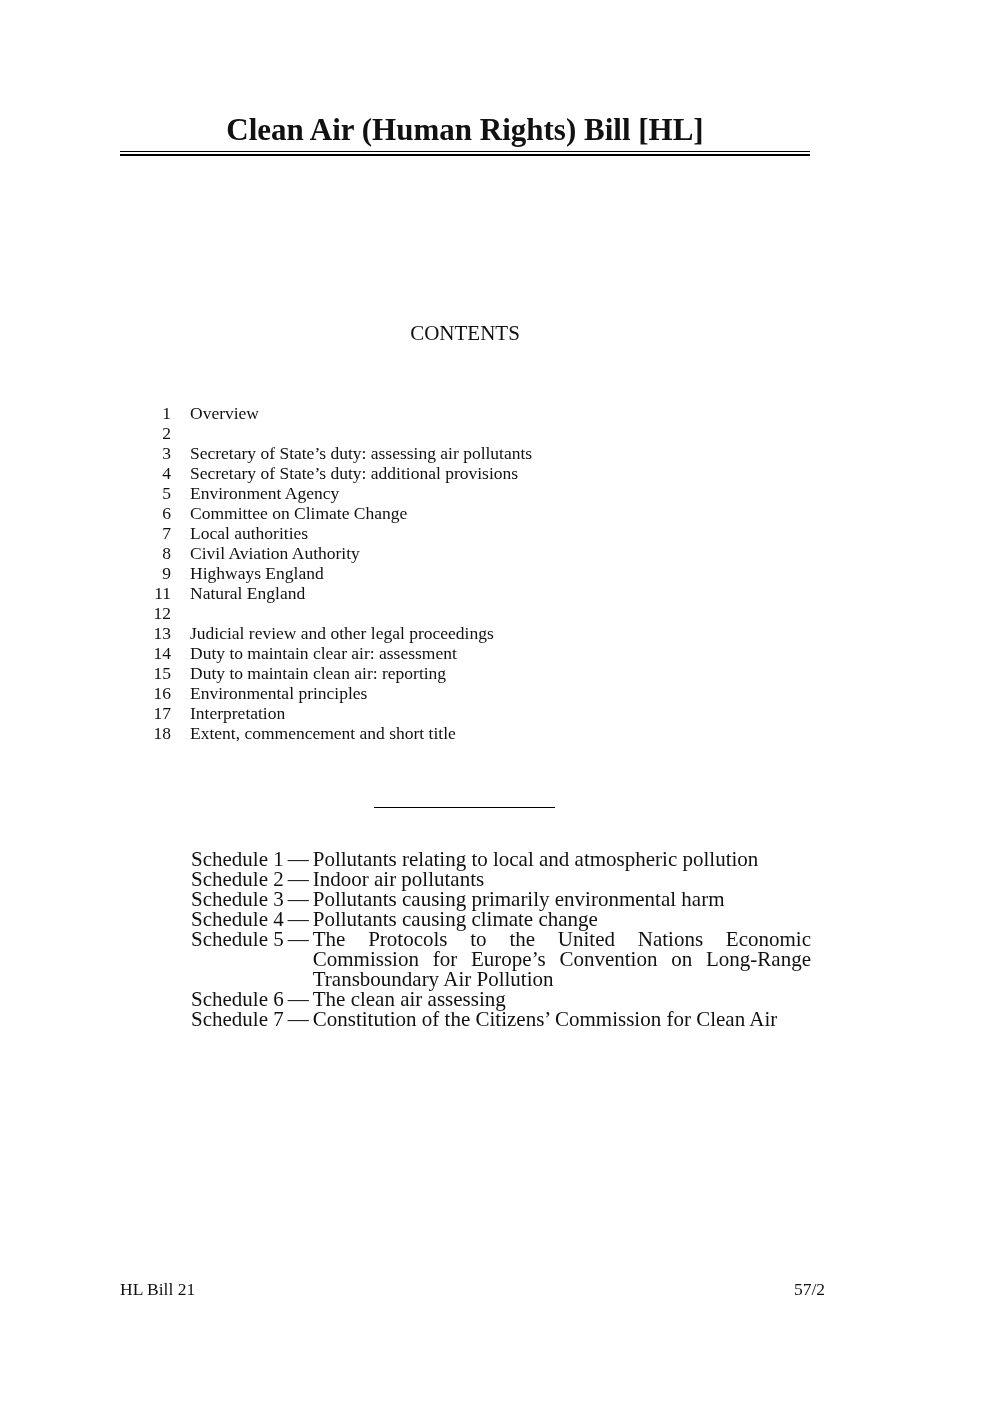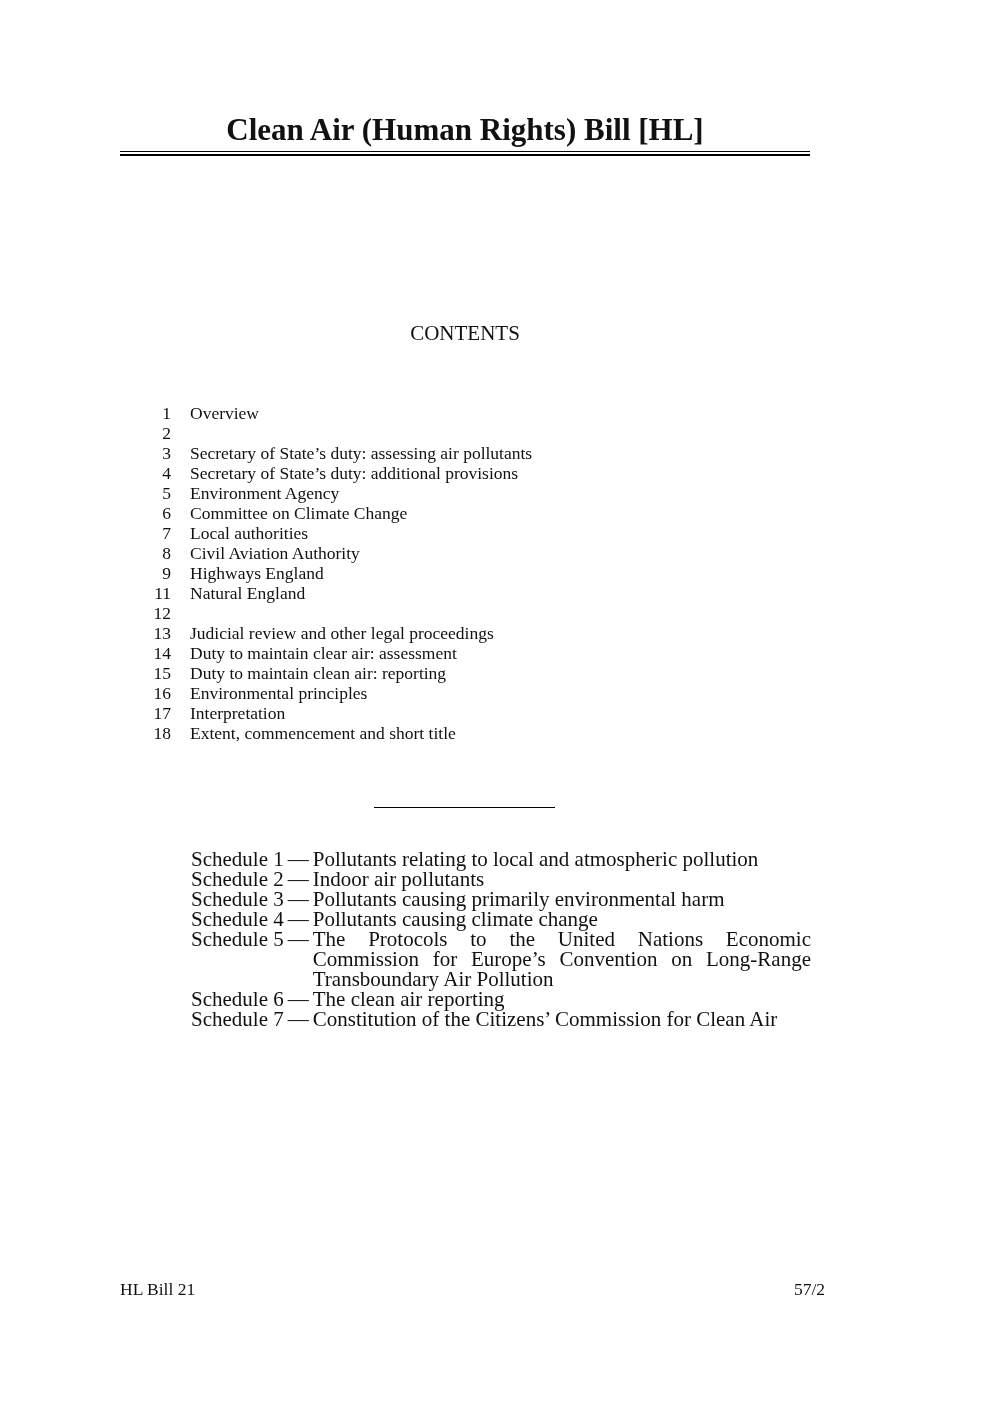--- a/index.html
+++ b/index.html
@@ -235,21 +235,21 @@
         <span class="schedule-title">Pollutants causing climate change</span>
       </li>
     <li class="schedule-row">
         <span class="schedule-label">Schedule 5</span>
         <span class="schedule-dash">—</span>
         <span class="schedule-title">The Protocols to the United Nations Economic Commission for Europe’s Convention on Long-Range Transboundary Air Pollution</span>
       </li>
     <li class="schedule-row">
         <span class="schedule-label">Schedule 6</span>
         <span class="schedule-dash">—</span>
-        <span class="schedule-title">The clean air reporting</span>
+        <span class="schedule-title">The clean air assessing</span>
       </li>
     <li class="schedule-row">
         <span class="schedule-label">Schedule 7</span>
         <span class="schedule-dash">—</span>
         <span class="schedule-title">Constitution of the Citizens’ Commission for Clean Air</span>
       </li>
   </ul>
 
   <div class="footer-left">HL Bill 21</div>
   <div class="footer-right">57/2</div>

